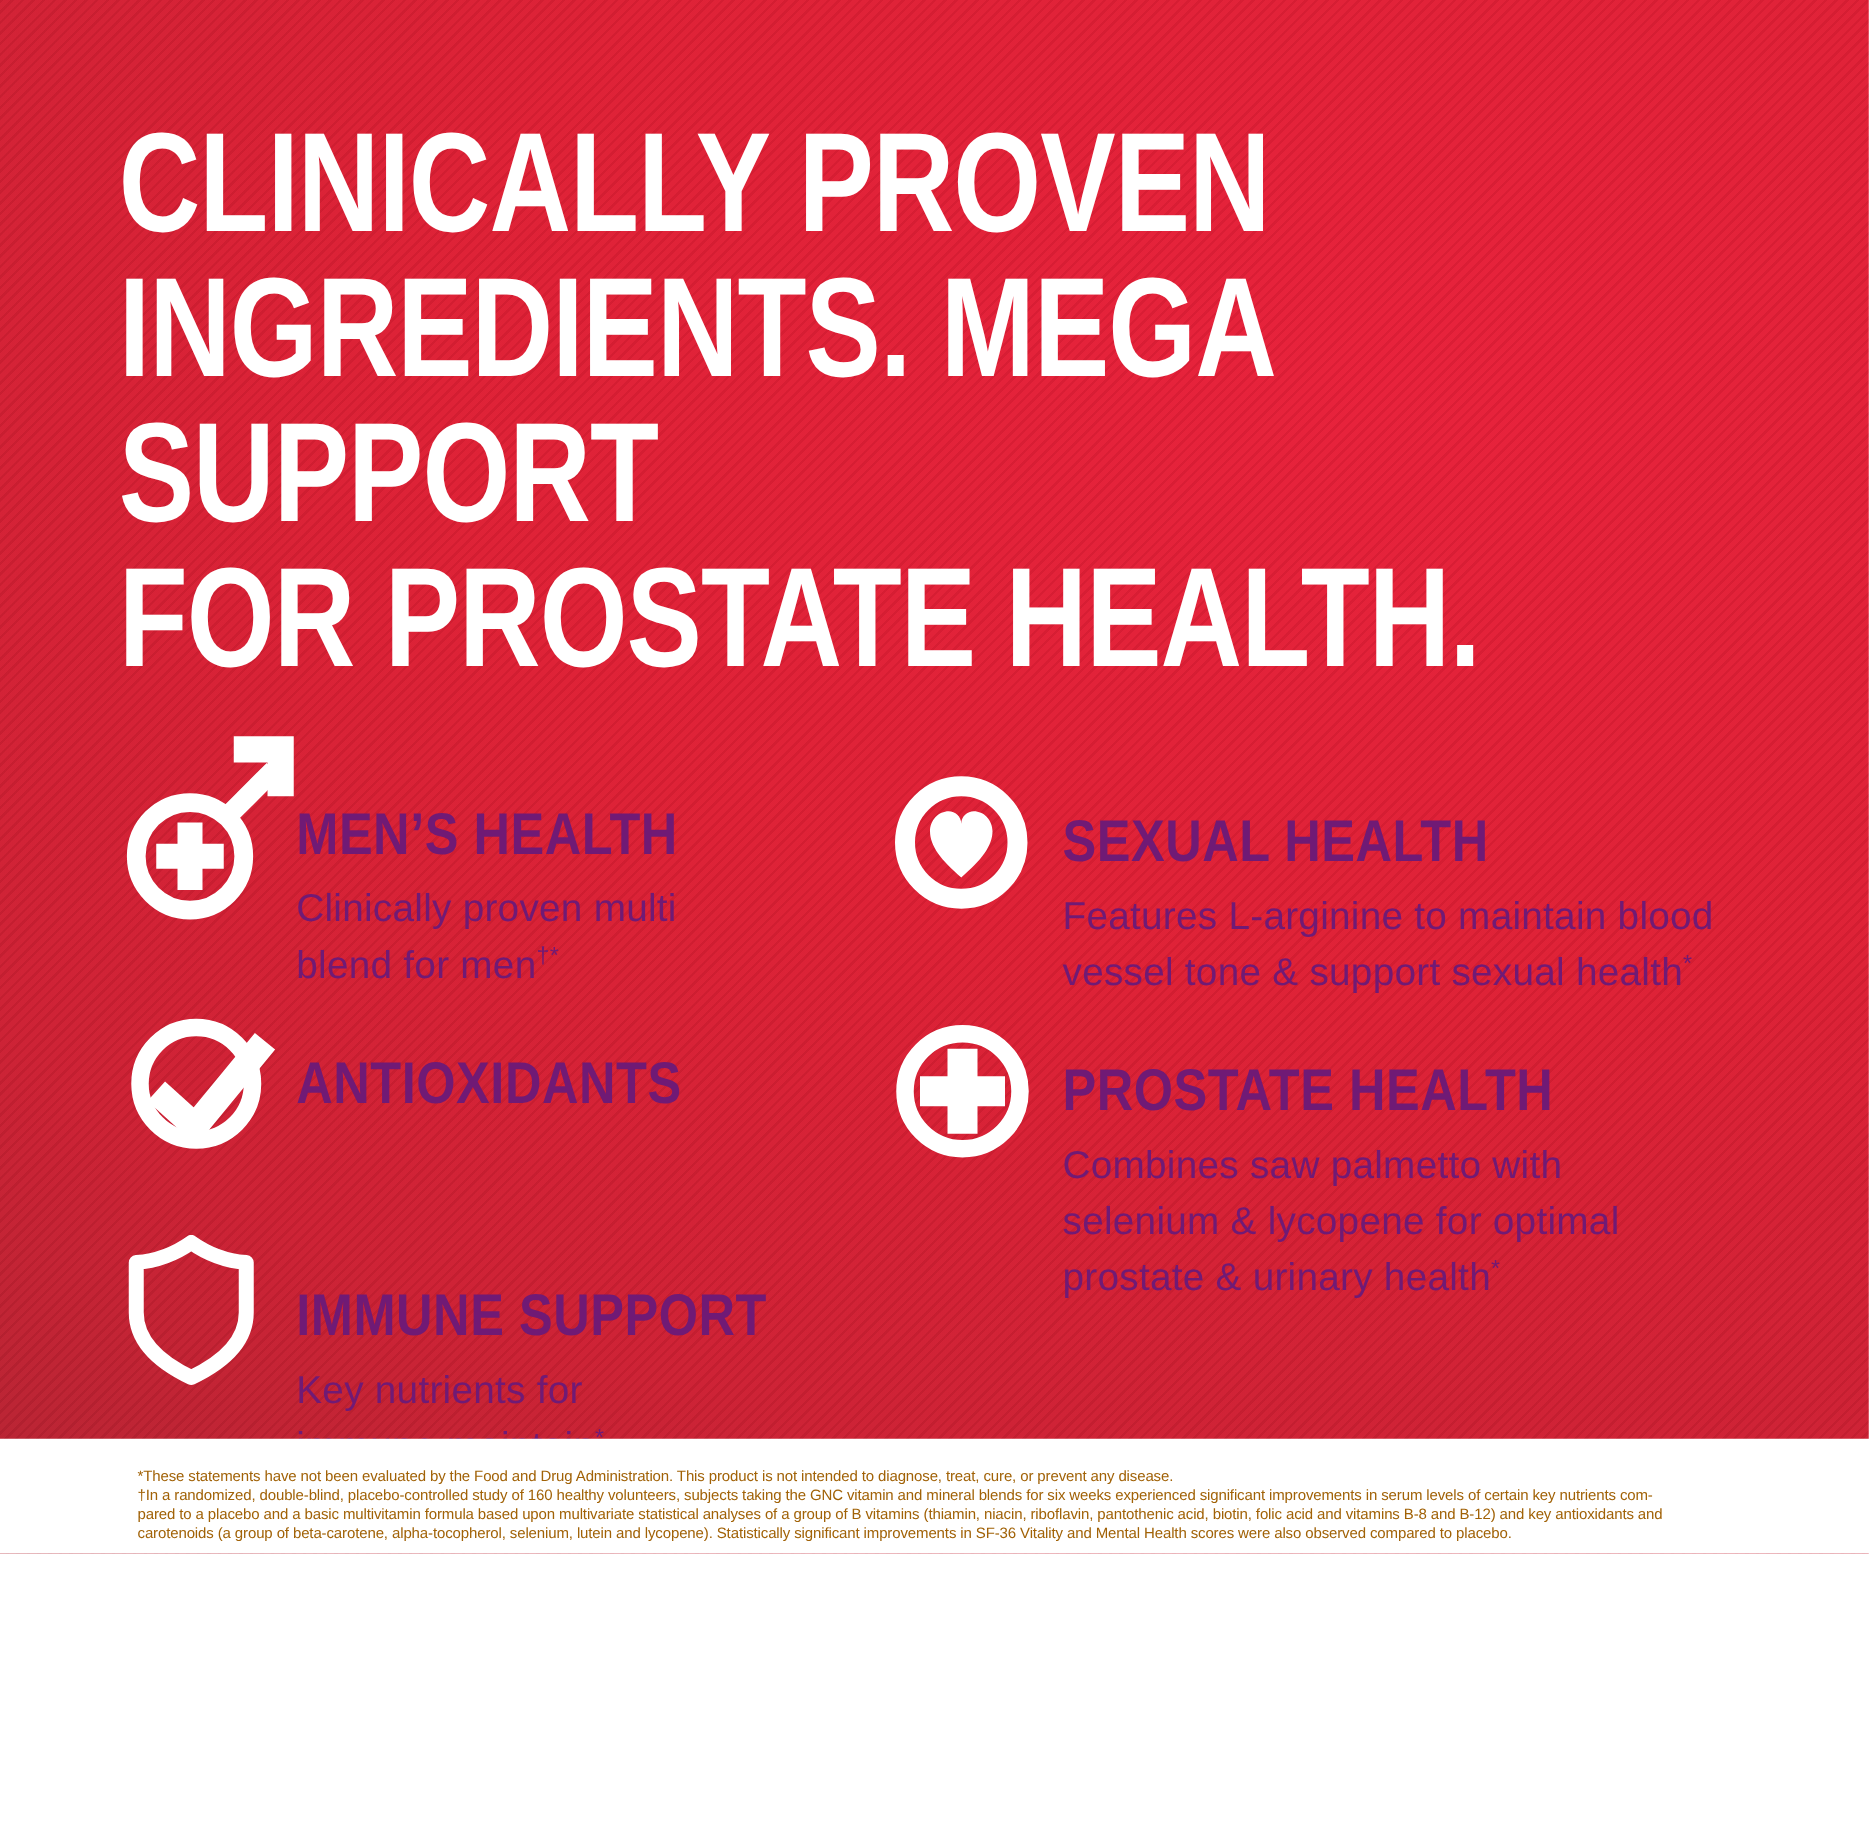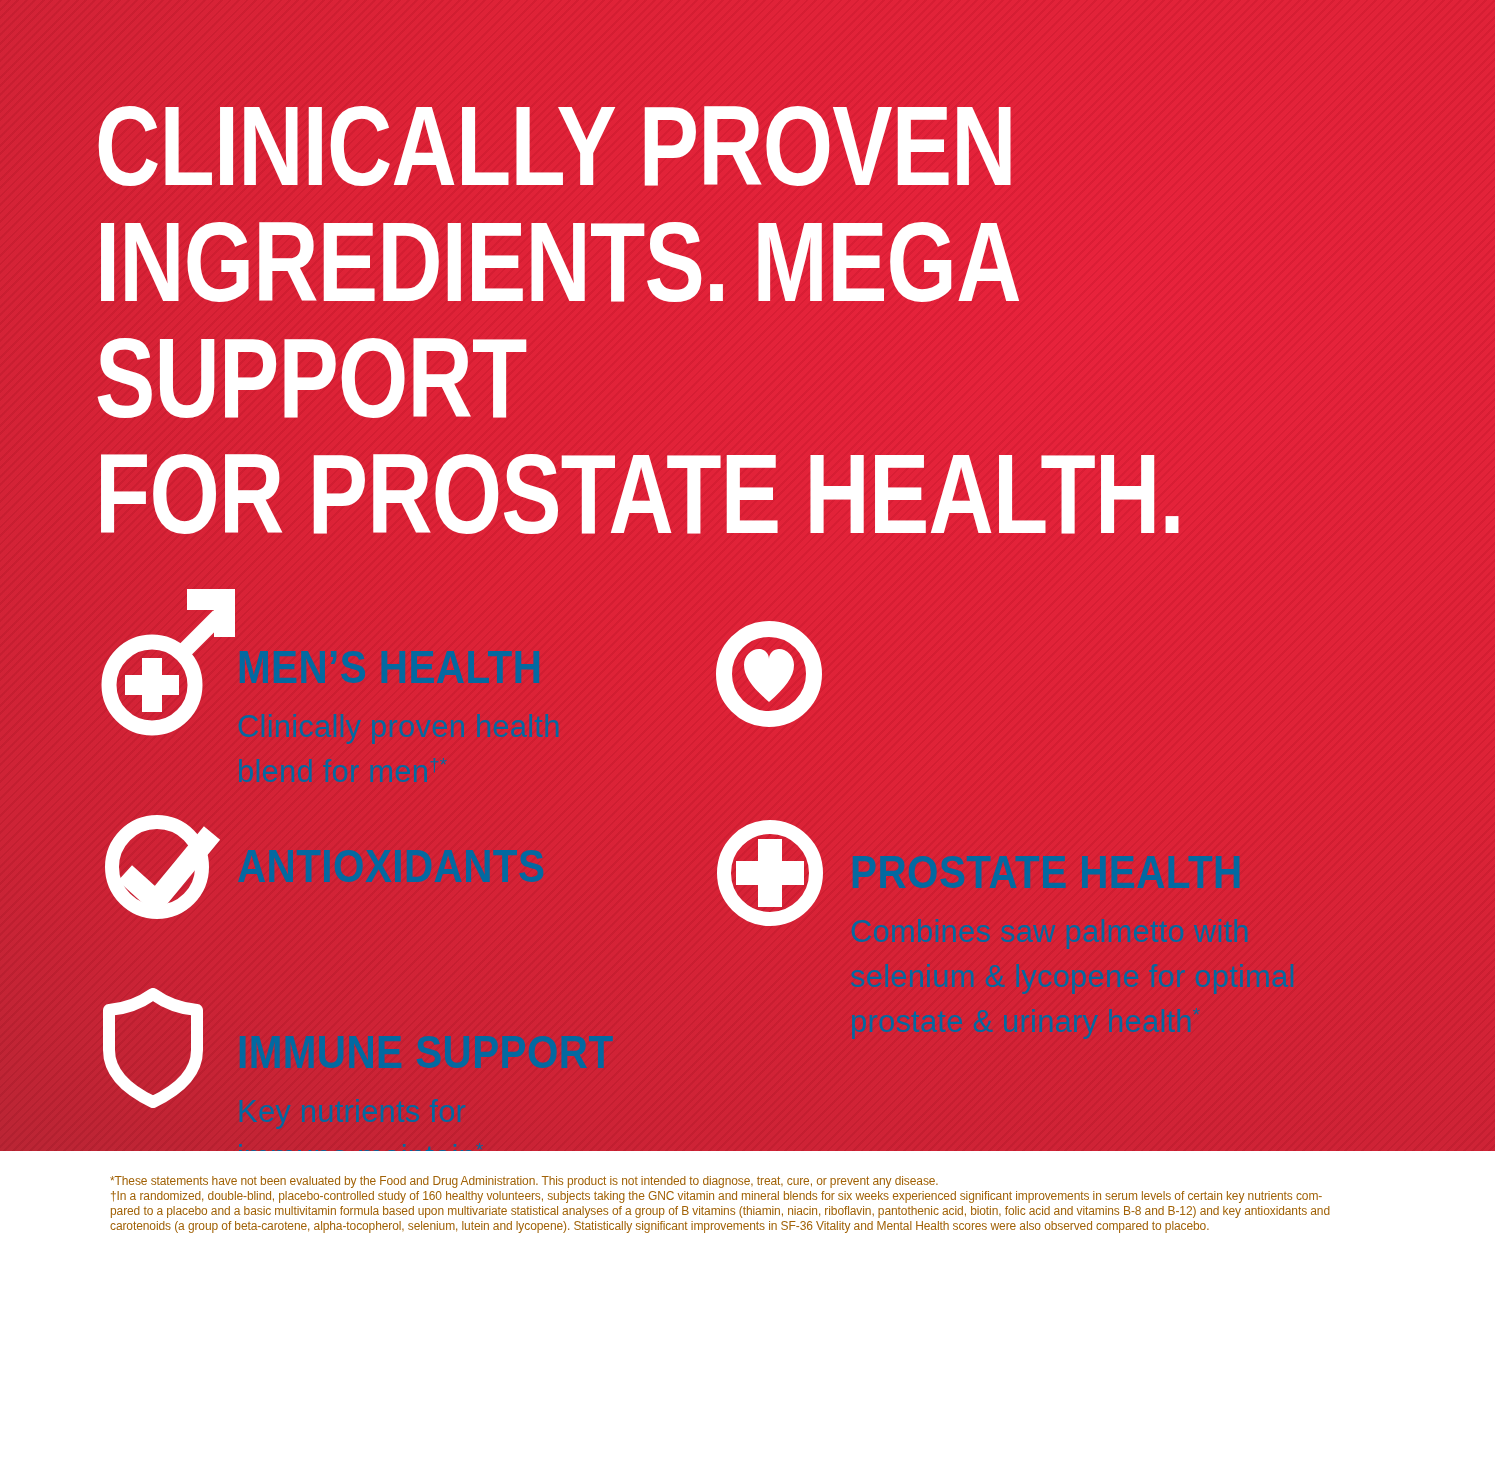--- a/index.html
+++ b/index.html
@@ -12,21 +12,21 @@
     background:
       repeating-linear-gradient(135deg, rgba(0,0,0,0.05) 0 2px, rgba(255,255,255,0.015) 2px 6px),
       radial-gradient(135% 95% at 75% 22%, #e81f39 0%, #de1f34 38%, #cd2033 68%, #a92430 100%);
   }
   .headline {
     position:absolute; left:95px; top:88px; color:#ffffff;
     font-weight:700; font-size:113px; line-height:116px;
     white-space:pre-line; letter-spacing:-1px;
     transform:scaleX(0.80); transform-origin:0 0;
   }
-  .feature { position:absolute; display:flex; color:#0369a1;justify-content:space-between; }
+  .feature { position:absolute; display:flex; color:#701a75;justify-content:space-between; }
   .f-icon { flex:none; }
   .f-text { flex:none; }
   .f-title {
     font-weight:700; font-size:47px; line-height:1; white-space:nowrap;
     letter-spacing:0.5px; transform:scaleX(0.86); transform-origin:0 0;
   }
   .f-desc {
     margin-top:14px; font-size:31px; line-height:45px; white-space:pre-line;
     letter-spacing:0.2px;
   }
@@ -73,21 +73,21 @@
       <svg width="142" height="166" viewBox="0 0 142 166" xmlns="http://www.w3.org/2000/svg">
         <polygon class="fl" points="92,6 140,6 140,54 119,54 119,27 92,27"></polygon>
         <line class="st" x1="87" y1="70" x2="124" y2="33" stroke-width="16"></line>
         <circle class="st" cx="57" cy="102" r="43" stroke-width="15"></circle>
         <rect class="fl" x="47" y="75" width="20" height="54"></rect>
         <rect class="fl" x="30" y="92" width="54" height="20"></rect>
       </svg>
     </div>
     <div class="f-text">
       <div class="f-title">MEN’S HEALTH</div>
-      <div class="f-desc"><span>Clinically proven health
+      <div class="f-desc"><span>Clinically proven multi
 blend for men</span><sup>†*</sup></div>
     </div>
   </div>
 
   <div class="feature" id="f-antiox">
     <div class="f-icon">
       <svg width="142" height="125" viewBox="0 0 142 125" xmlns="http://www.w3.org/2000/svg">
         <circle class="st" cx="62" cy="64" r="45" stroke-width="14"></circle>
         <path class="st" d="M30 70 L61 98 L117 30" stroke-width="21"></path>
       </svg>
@@ -110,20 +110,25 @@
     </div>
   </div>
 
   <div class="feature" id="f-sexual">
     <div class="f-icon">
       <svg width="138" height="118" viewBox="0 0 138 118" xmlns="http://www.w3.org/2000/svg">
         <circle class="st" cx="57" cy="58" r="45" stroke-width="16"></circle>
         <path class="fl" d="M57 86 C41 72 32 61 32 49 C32 40 39 33 47 33 C52 33 57 37 57 43 C57 37 62 33 67 33 C75 33 82 40 82 49 C82 61 73 72 57 86 Z"></path>
       </svg>
     </div>
+    <div class="f-text">
+      <div class="f-title">SEXUAL HEALTH</div>
+      <div class="f-desc"><span>Features L-arginine to maintain blood
+vessel tone &amp; support sexual health</span><sup>*</sup></div>
+    </div>
   </div>
 
   <div class="feature" id="f-prostate">
     <div class="f-icon">
       <svg width="138" height="120" viewBox="0 0 138 120" xmlns="http://www.w3.org/2000/svg">
         <circle class="st" cx="58" cy="59" r="46" stroke-width="14"></circle>
         <rect class="fl" x="46" y="25" width="24" height="68"></rect>
         <rect class="fl" x="24" y="47" width="68" height="24"></rect>
       </svg>
     </div>

